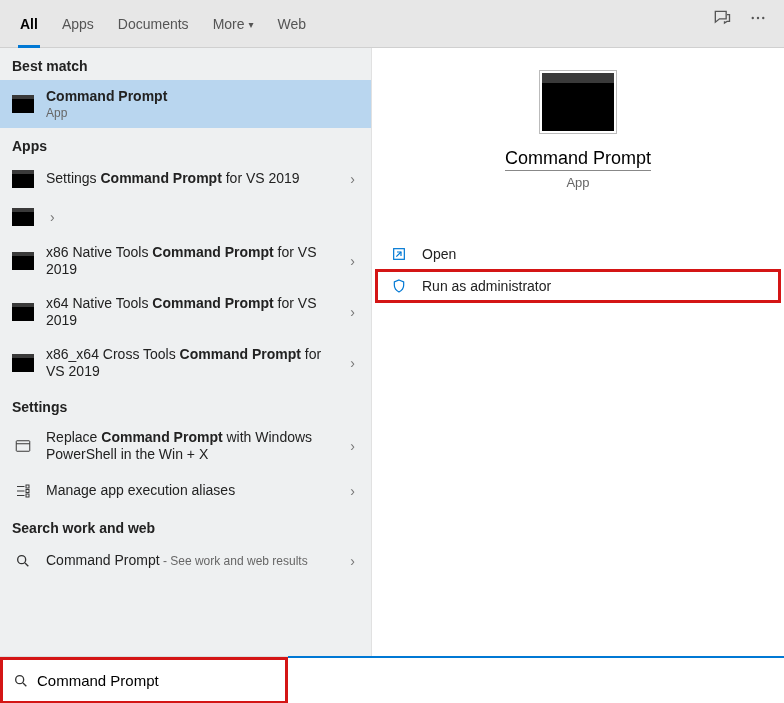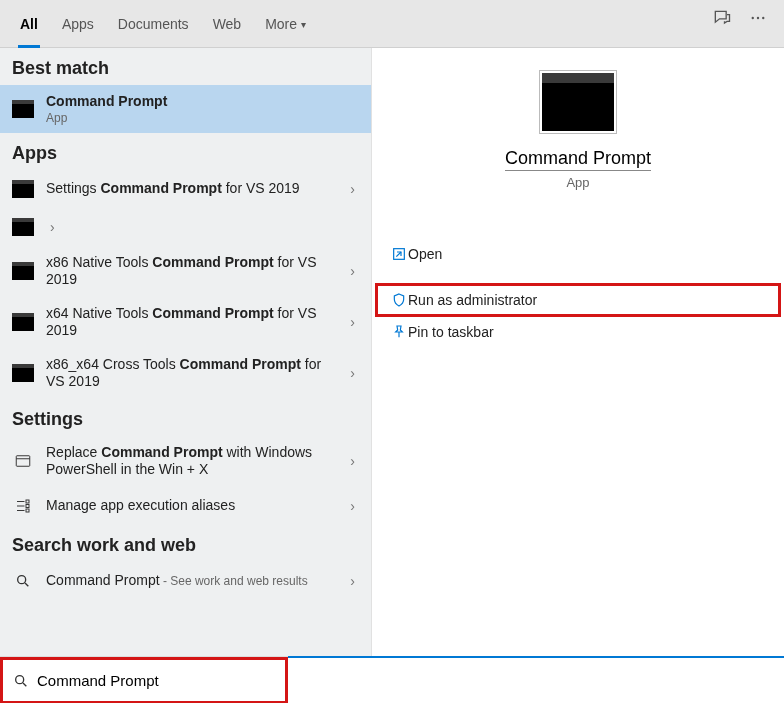--- a/index.html
+++ b/index.html
@@ -7,44 +7,44 @@
 .root { display: flex; flex-direction: column; width: 784px; height: 703px; }
 .tabbar { display: flex; align-items: flex-start; height: 48px; background: #e7e7e7; border-bottom: 1px solid #d0d0d0; padding: 0 8px; }
 .tab { padding: 0 12px; height: 48px; display: flex; align-items: center; font-size: 14px; color: #555; cursor: pointer; position: relative; }
 .tab.active { color: #000; font-weight: 600; }
 .tab.active::after { content: ""; position: absolute; left: 10px; right: 10px; bottom: 0; height: 3px; background: #0078d4; }
 .tab .chev { margin-left: 4px; font-size: 10px; color: #555; }
 .tabbar .spacer { flex: 1; }
 .tabbar .ract { width: 36px; height: 36px; display: flex; align-items: center; justify-content: center; color: #555; cursor: pointer; }
 .body { flex: 1; display: flex; min-height: 0; }
 .left { width: 371px; background: #eef0f1; display: flex; flex-direction: column; overflow: hidden; }
-.section-h { font-size: 18px; font-weight: 600; color: #222; padding: 10px 12px 6px; }
+.section-h { font-size: 14px; font-weight: 600; color: #222; padding: 10px 12px 6px; }
 .item { display: flex; align-items: center; padding: 8px 12px; gap: 12px; cursor: pointer; }
 .item.selected { background: #b9d6ef; }
 .item .ic { width: 22px; height: 22px; display: flex; align-items: center; justify-content: center; flex-shrink: 0; }
 .item .txt { flex: 1; min-width: 0; }
 .item .title { font-size: 14px; color: #222; line-height: 1.25; }
 .item .title .bold { font-weight: 600; }
 .item .sub { font-size: 12px; color: #666; }
 .item .chev-r { color: #777; font-size: 14px; padding: 0 4px; }
 .cmdicon { width: 22px; height: 18px; display: flex; flex-direction: column; }
 .cmdicon .bar { height: 4px; background: #3a3a3a; }
 .cmdicon .body { flex: 1; background: #000; }
 .settingsicon svg { width: 18px; height: 18px; stroke: #333; stroke-width: 1.3; fill: none; }
 .right { flex: 1; background: #fff; border-left: 1px solid #e1e1e1; display: flex; flex-direction: column; align-items: center; padding-top: 22px; }
 .bigicon { width: 78px; height: 64px; border: 1px solid #bbb; padding: 2px; }
 .bigicon-inner { width: 100%; height: 100%; display: flex; flex-direction: column; }
 .bigicon-inner .tb { height: 10px; background: #3a3a3a; }
 .bigicon-inner .bb { flex: 1; background: #000; }
 .r-title { margin-top: 14px; font-size: 18px; color: #000; border-bottom: 1px solid #888; padding-bottom: 1px; cursor: pointer; }
 .r-sub { font-size: 13px; color: #666; margin-top: 4px; }
 .actions { width: 100%; margin-top: 48px; padding: 0 4px; }
-.action { display: flex; align-items: center; padding: 7px 14px; font-size: 14px; color: #222; cursor: pointer; }
+.action { display: flex; align-items: center; gap: 14px; padding: 7px 14px; font-size: 14px; color: #222; cursor: pointer; }
 .action .aic { width: 18px; height: 18px; display: flex; align-items: center; justify-content: center; color: #0078d4; }
-.action.hl { outline: 3px solid #d41515; outline-offset: -2px; margin-top: 14px; }
+.action.hl { outline: 3px solid #d41515; outline-offset: -2px; }
 .searchrow { height: 47px; display: flex; border-top: 1px solid #ddd; }
 .searchbox { width: 288px; height: 47px; display: flex; align-items: center; gap: 8px; padding: 0 10px; border: 3px solid #d41515; background: #fff; }
 .searchbox input { border: none; outline: none; font-size: 15px; flex: 1; background: transparent; }
 .searchlens { width: 16px; height: 16px; }
 .sep { flex: 1; border-top: 2px solid #0078d4; margin-top: -1px; }
 </style>
 </head>
 <body>
 <div class="root">
 
@@ -52,25 +52,25 @@
   <div class="tab active">
         <span>All</span>
       </div>
   <div class="tab">
         <span>Apps</span>
       </div>
   <div class="tab">
         <span>Documents</span>
       </div>
   <div class="tab">
-        <span>Web</span>
-      </div>
-  <div class="tab">
         <span>More</span>
         <span class="chev">▾</span>
+      </div>
+  <div class="tab">
+        <span>Web</span>
       </div>
   <div class="spacer"></div>
   <div class="ract">
     <svg width="20" height="20" viewBox="0 0 24 24" fill="none" stroke="#555" stroke-width="1.6">
           <path d="M4 4h13v9H9l-5 4V4z"></path>
           <path d="M18 8h3v8h-3l-3 2v-2"></path>
         </svg>
   </div>
   <div class="ract">
     <svg width="18" height="18" viewBox="0 0 24 24" fill="#555">
@@ -223,29 +223,20 @@
         <span>Open</span>
       </div>
       <div class="action hl">
         <div class="aic">
               <svg width="16" height="16" viewBox="0 0 24 24" fill="none" stroke="#0078d4" stroke-width="1.8">
                 <path d="M12 3l7 3v5c0 5-3 8-7 10-4-2-7-5-7-10V6l7-3z"></path>
               </svg>
             </div>
         <span>Run as administrator</span>
       </div>
-      <div class="action">
-        <div class="aic">
-              <svg width="16" height="16" viewBox="0 0 24 24" fill="none" stroke="#0078d4" stroke-width="1.8">
-                <path d="M9 3h6l-1 6 3 3H7l3-3-1-6z"></path>
-                <path d="M12 12v8"></path>
-              </svg>
-            </div>
-        <span>Pin to taskbar</span>
-      </div>
     </div>
   </div>
 </div>
 
 <div class="searchrow">
   <div class="searchbox">
     <svg class="searchlens" viewBox="0 0 24 24" fill="none" stroke="#333" stroke-width="2">
           <circle cx="10" cy="10" r="6"></circle>
           <path d="M20 20l-5-5"></path>
         </svg>

